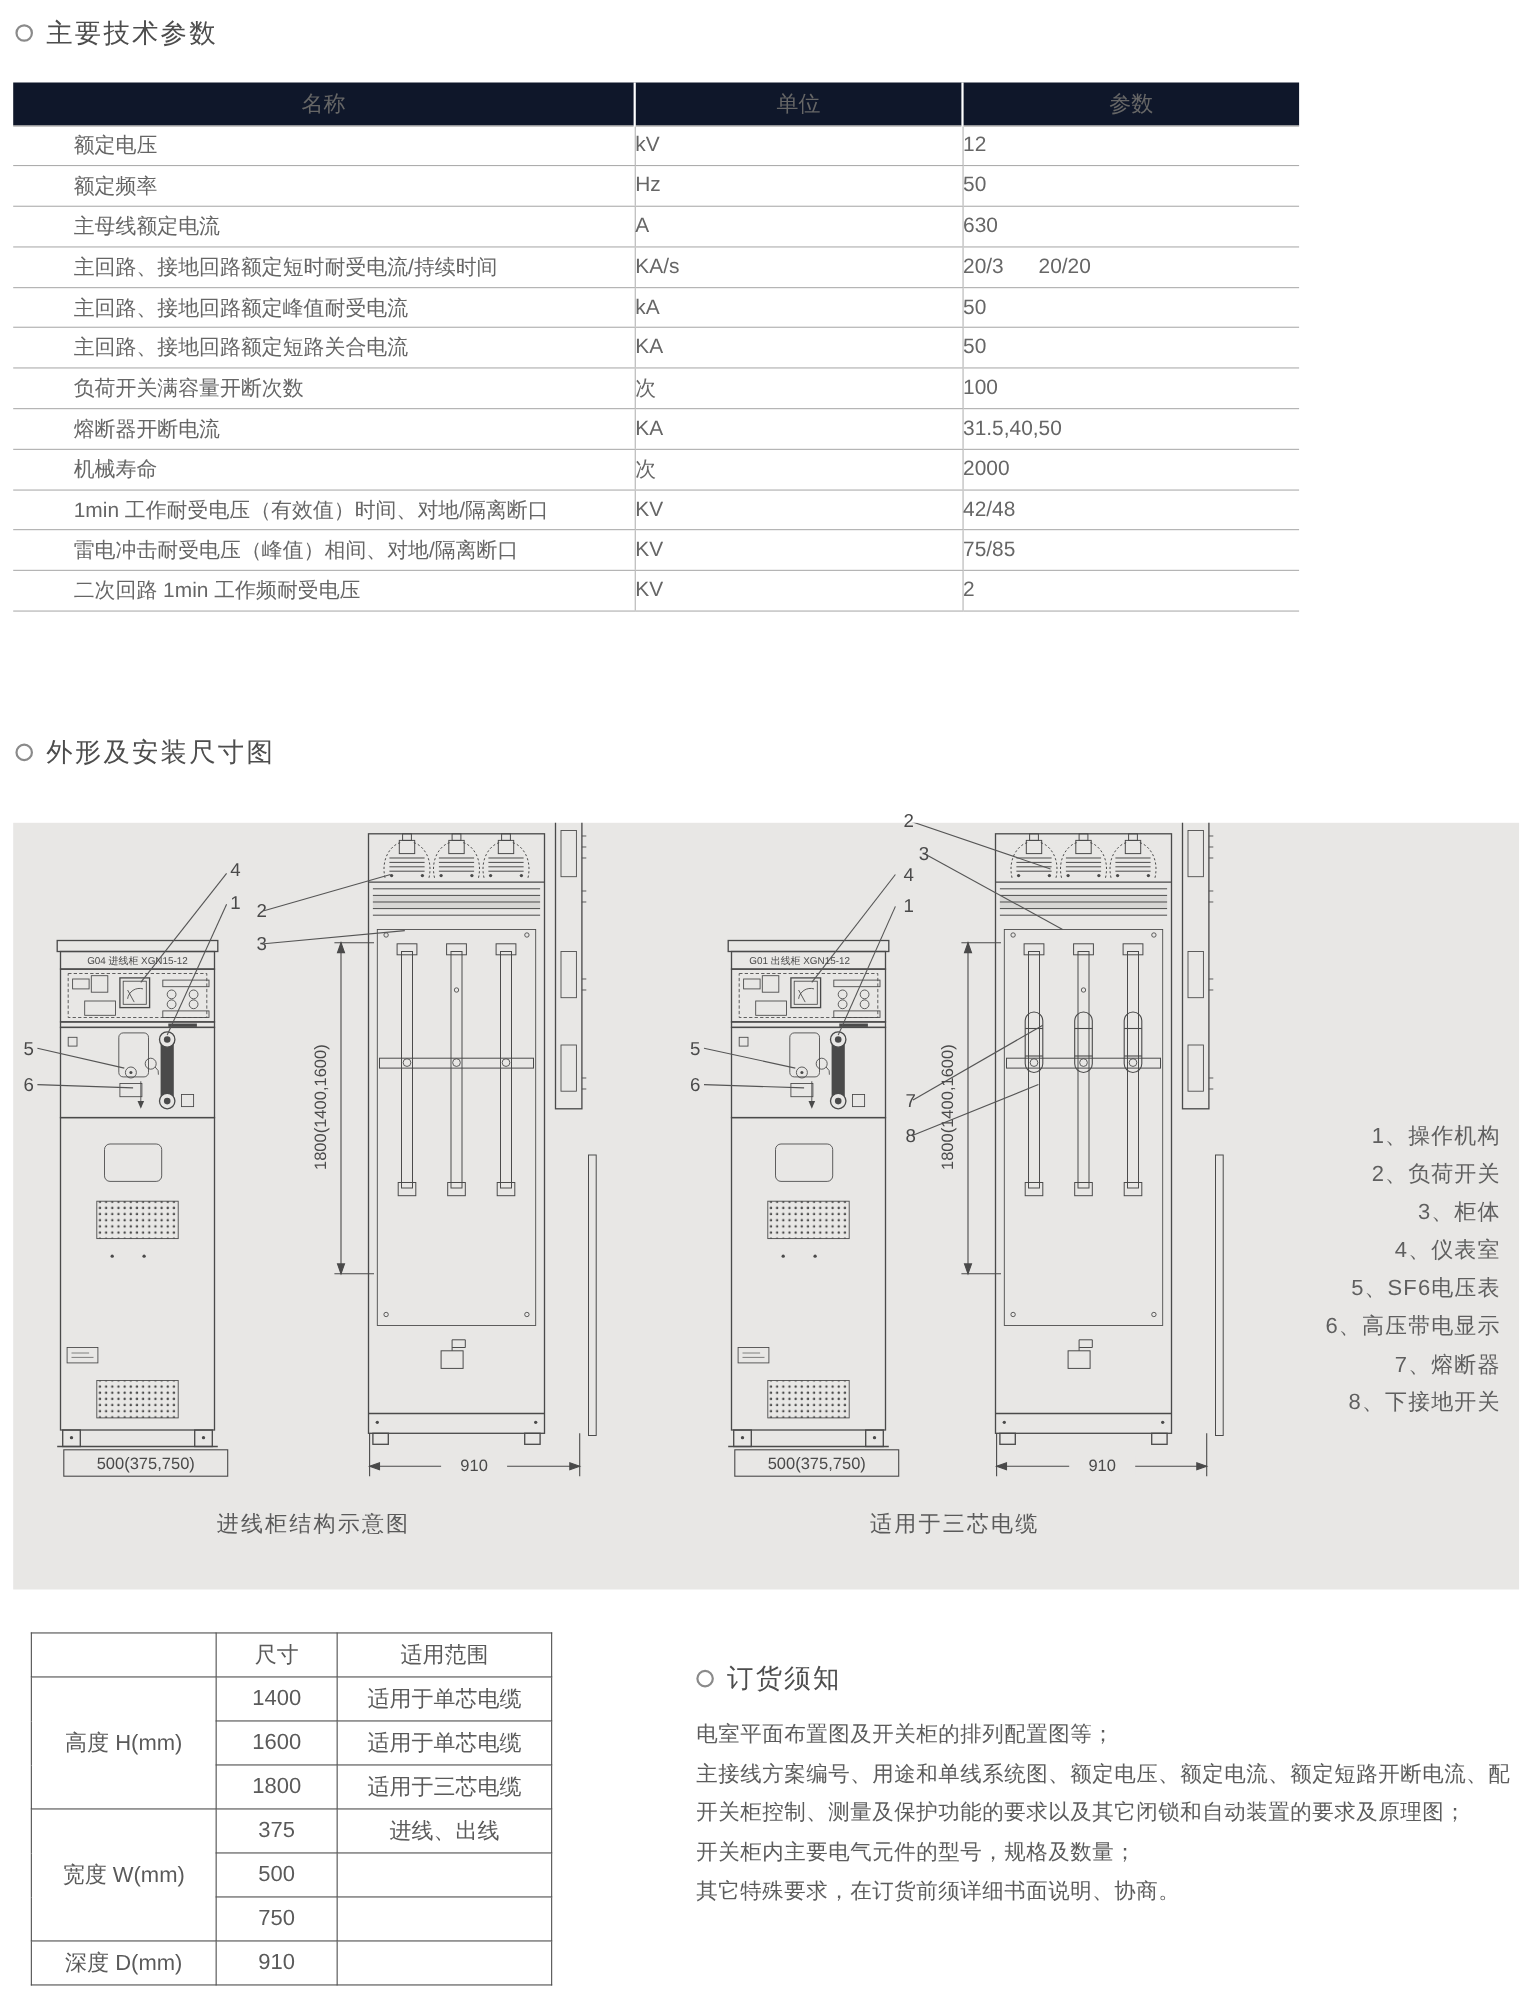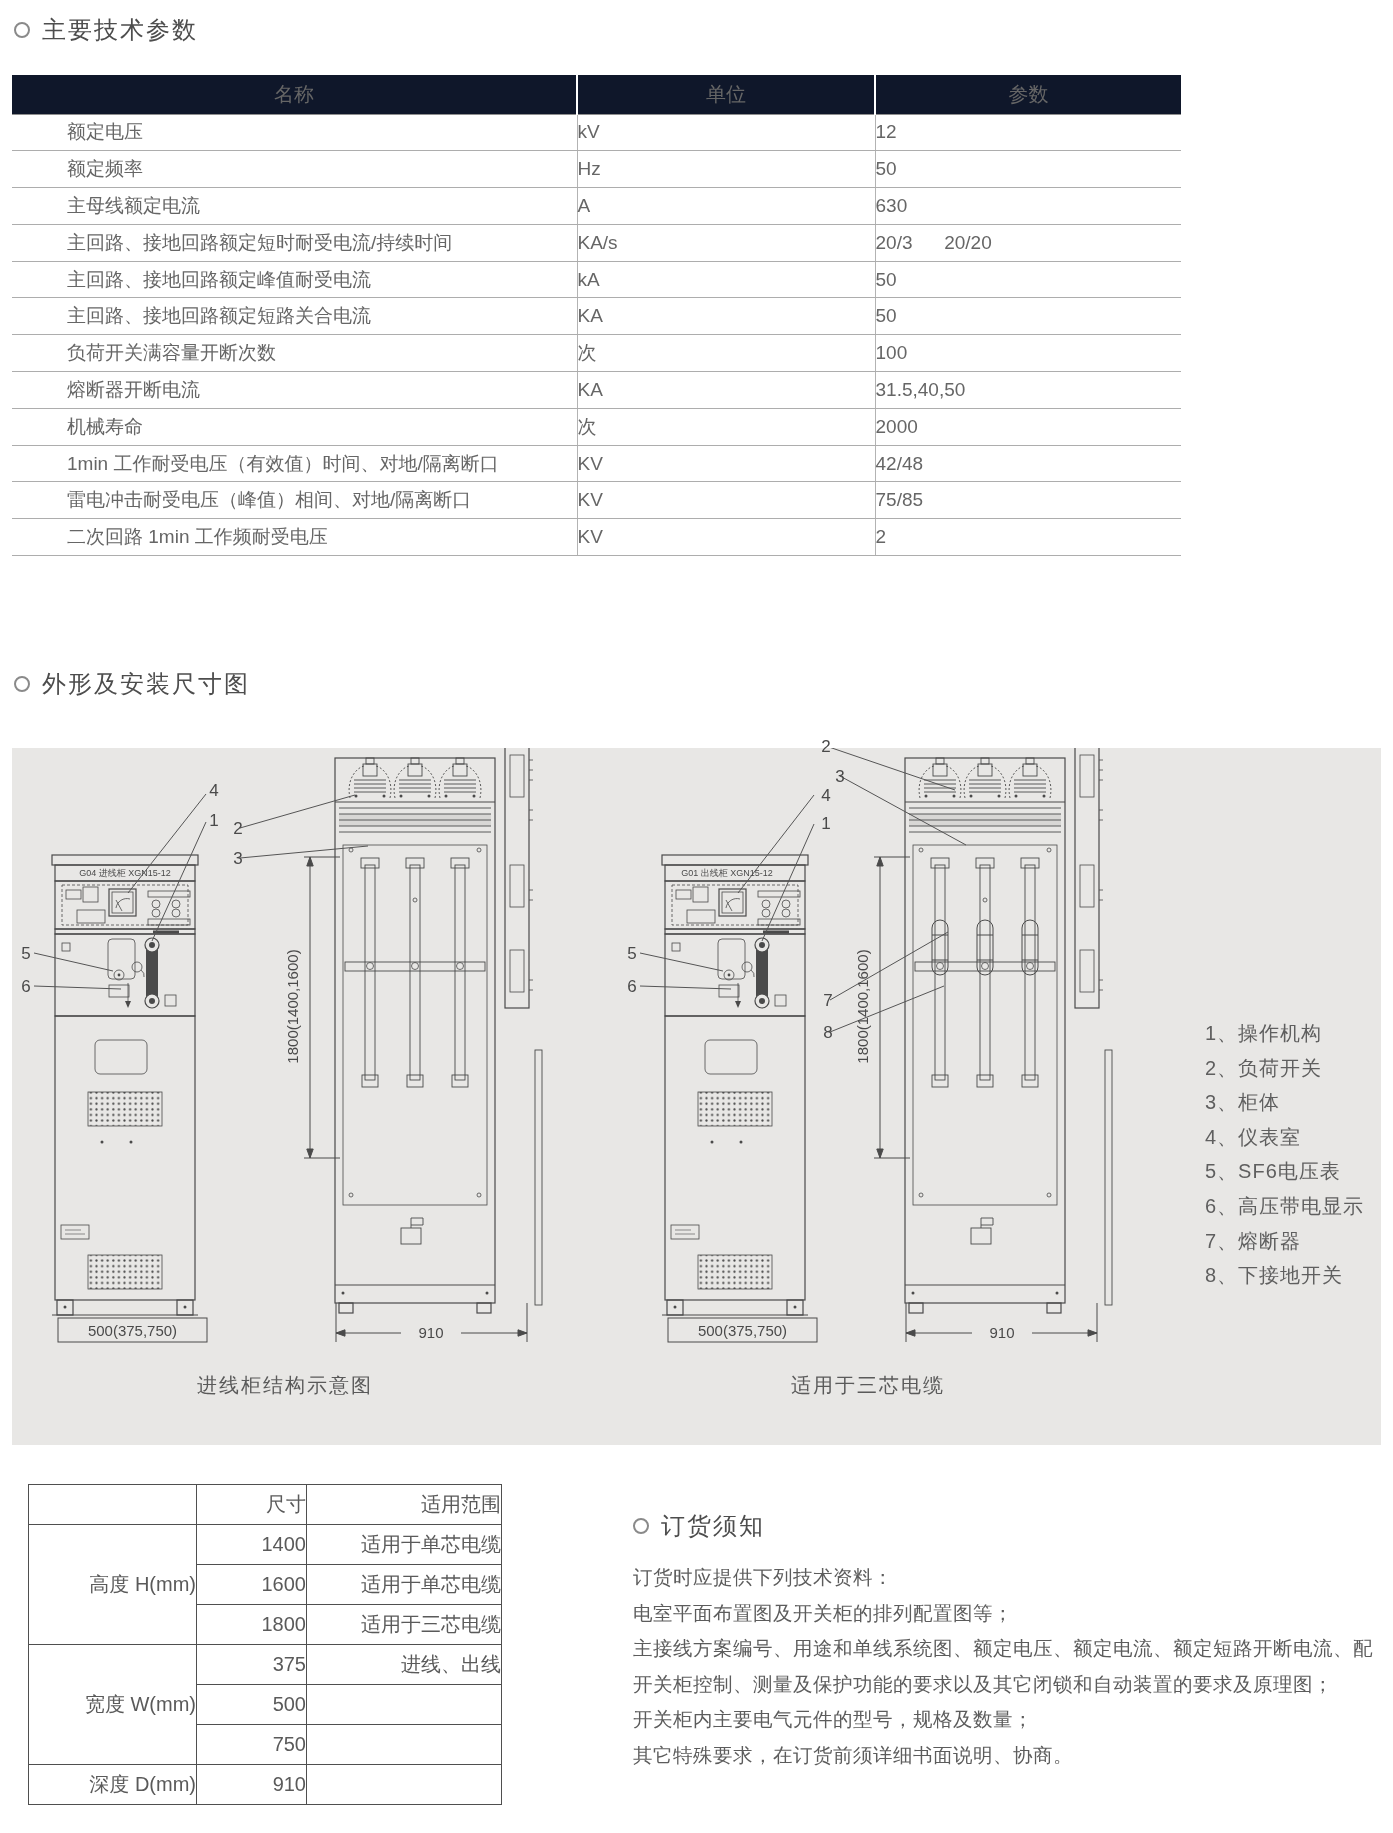--- a/index.html
+++ b/index.html
@@ -17,32 +17,32 @@
   table.spec th { background:#0f172a; color:#666; font-weight:400; font-size:20px; height:39px; }
   table.spec th + th { border-left:2px solid #fff; }
   table.spec td { height:36.8px; font-size:19px; color:#666; border-bottom:1px solid #adadad; }
   table.spec tr:first-child th { border-bottom:1px solid #8f8f8f; }
   td.cname { text-align:left; padding-left:55px; }
   td.cunit, td.cval { border-left:1px solid #b3b3b3; white-space:pre; }
 
   
   .panel { left:12px; top:748px; width:1369px; height:697px; background:#e8e7e5; }
   .panel svg { position:absolute; left:0; top:0; }
-  .ovl { position:absolute; color:#555; }
+  .ovl { position:absolute; color:#555;text-align:right; }
   .ctext { text-align:center; }
   .cab-label { font-size:9px; letter-spacing:0; color:#4a4a4a; }
   .dim { font-size:15px; color:#4a4a4a; }
   .vdim { width:160px; transform:rotate(-90deg); }
   .callout { width:20px; font-size:17px; color:#4a4a4a; text-align:center; }
   .caption { font-size:20px; color:#5a5a5a; letter-spacing:2px; }
   .legend { font-size:20px; color:#5f5f5f; line-height:34.6px; letter-spacing:1px; }
 
   
   table.dims { border-collapse:collapse; table-layout:fixed; width:473px; }
-  table.dims td { border:1px solid #4f4f4f; height:40px; text-align:right; font-size:20px; color:#5a5a5a; }
+  table.dims td { border:1px solid #4f4f4f; height:40px; text-align:center; font-size:20px; color:#5a5a5a; }
 
   
   .order-body { width:760px; font-size:19.5px; color:#5c5c5c; line-height:35.6px; letter-spacing:0.5px; }
 </style>
 </head>
 <body>
 
 <div class="abs sec-head" style="left:14px; top:14px;">
   <span class="ring"></span>
   <span>主要技术参数</span>
@@ -431,19 +431,18 @@
     <td></td>
   </tr>
 </tbody>
   </table>
 
 <div class="abs sec-head" style="left:633px; top:1510px;">
   <span class="ring"></span>
   <span>订货须知</span>
 </div>
 <div class="abs order-body" style="left:633px; top:1560px;">
-  <div>订货时应提供下列技术资料：</div>
   <div>电室平面布置图及开关柜的排列配置图等；</div>
   <div>主接线方案编号、用途和单线系统图、额定电压、额定电流、额定短路开断电流、配</div>
   <div>开关柜控制、测量及保护功能的要求以及其它闭锁和自动装置的要求及原理图；</div>
   <div>开关柜内主要电气元件的型号，规格及数量；</div>
   <div>其它特殊要求，在订货前须详细书面说明、协商。</div>
 </div>
 
 </body></html>

